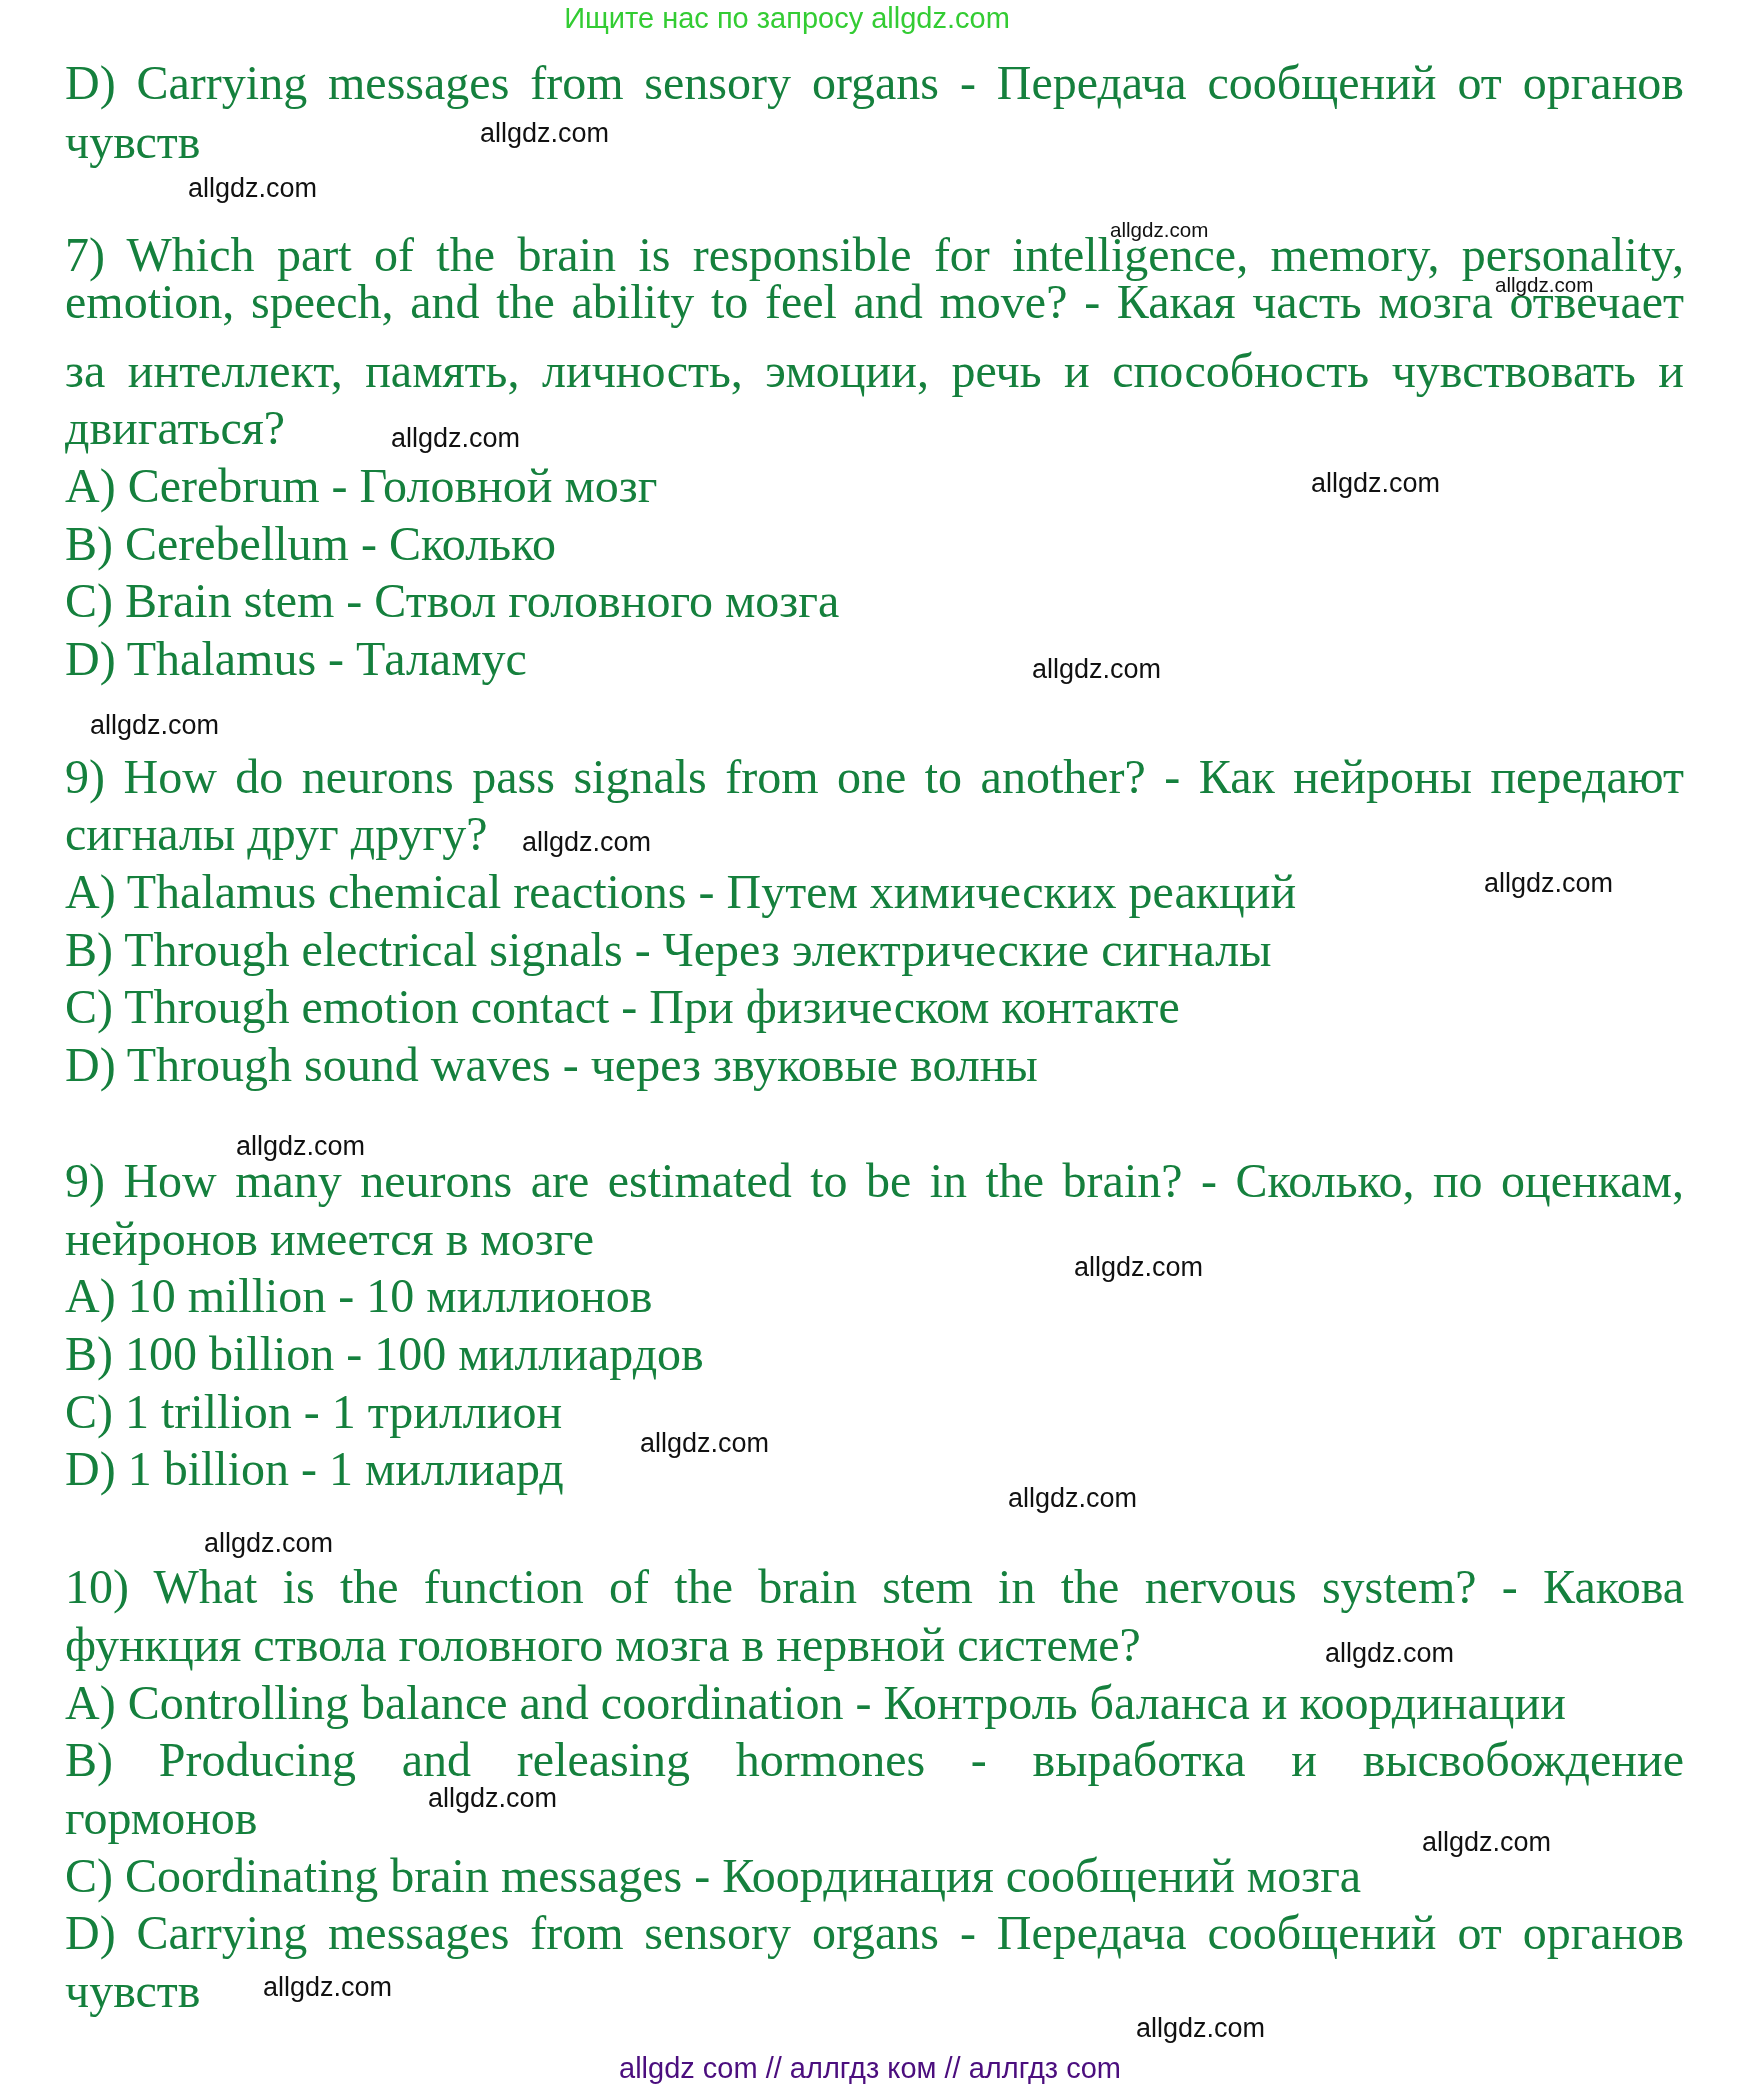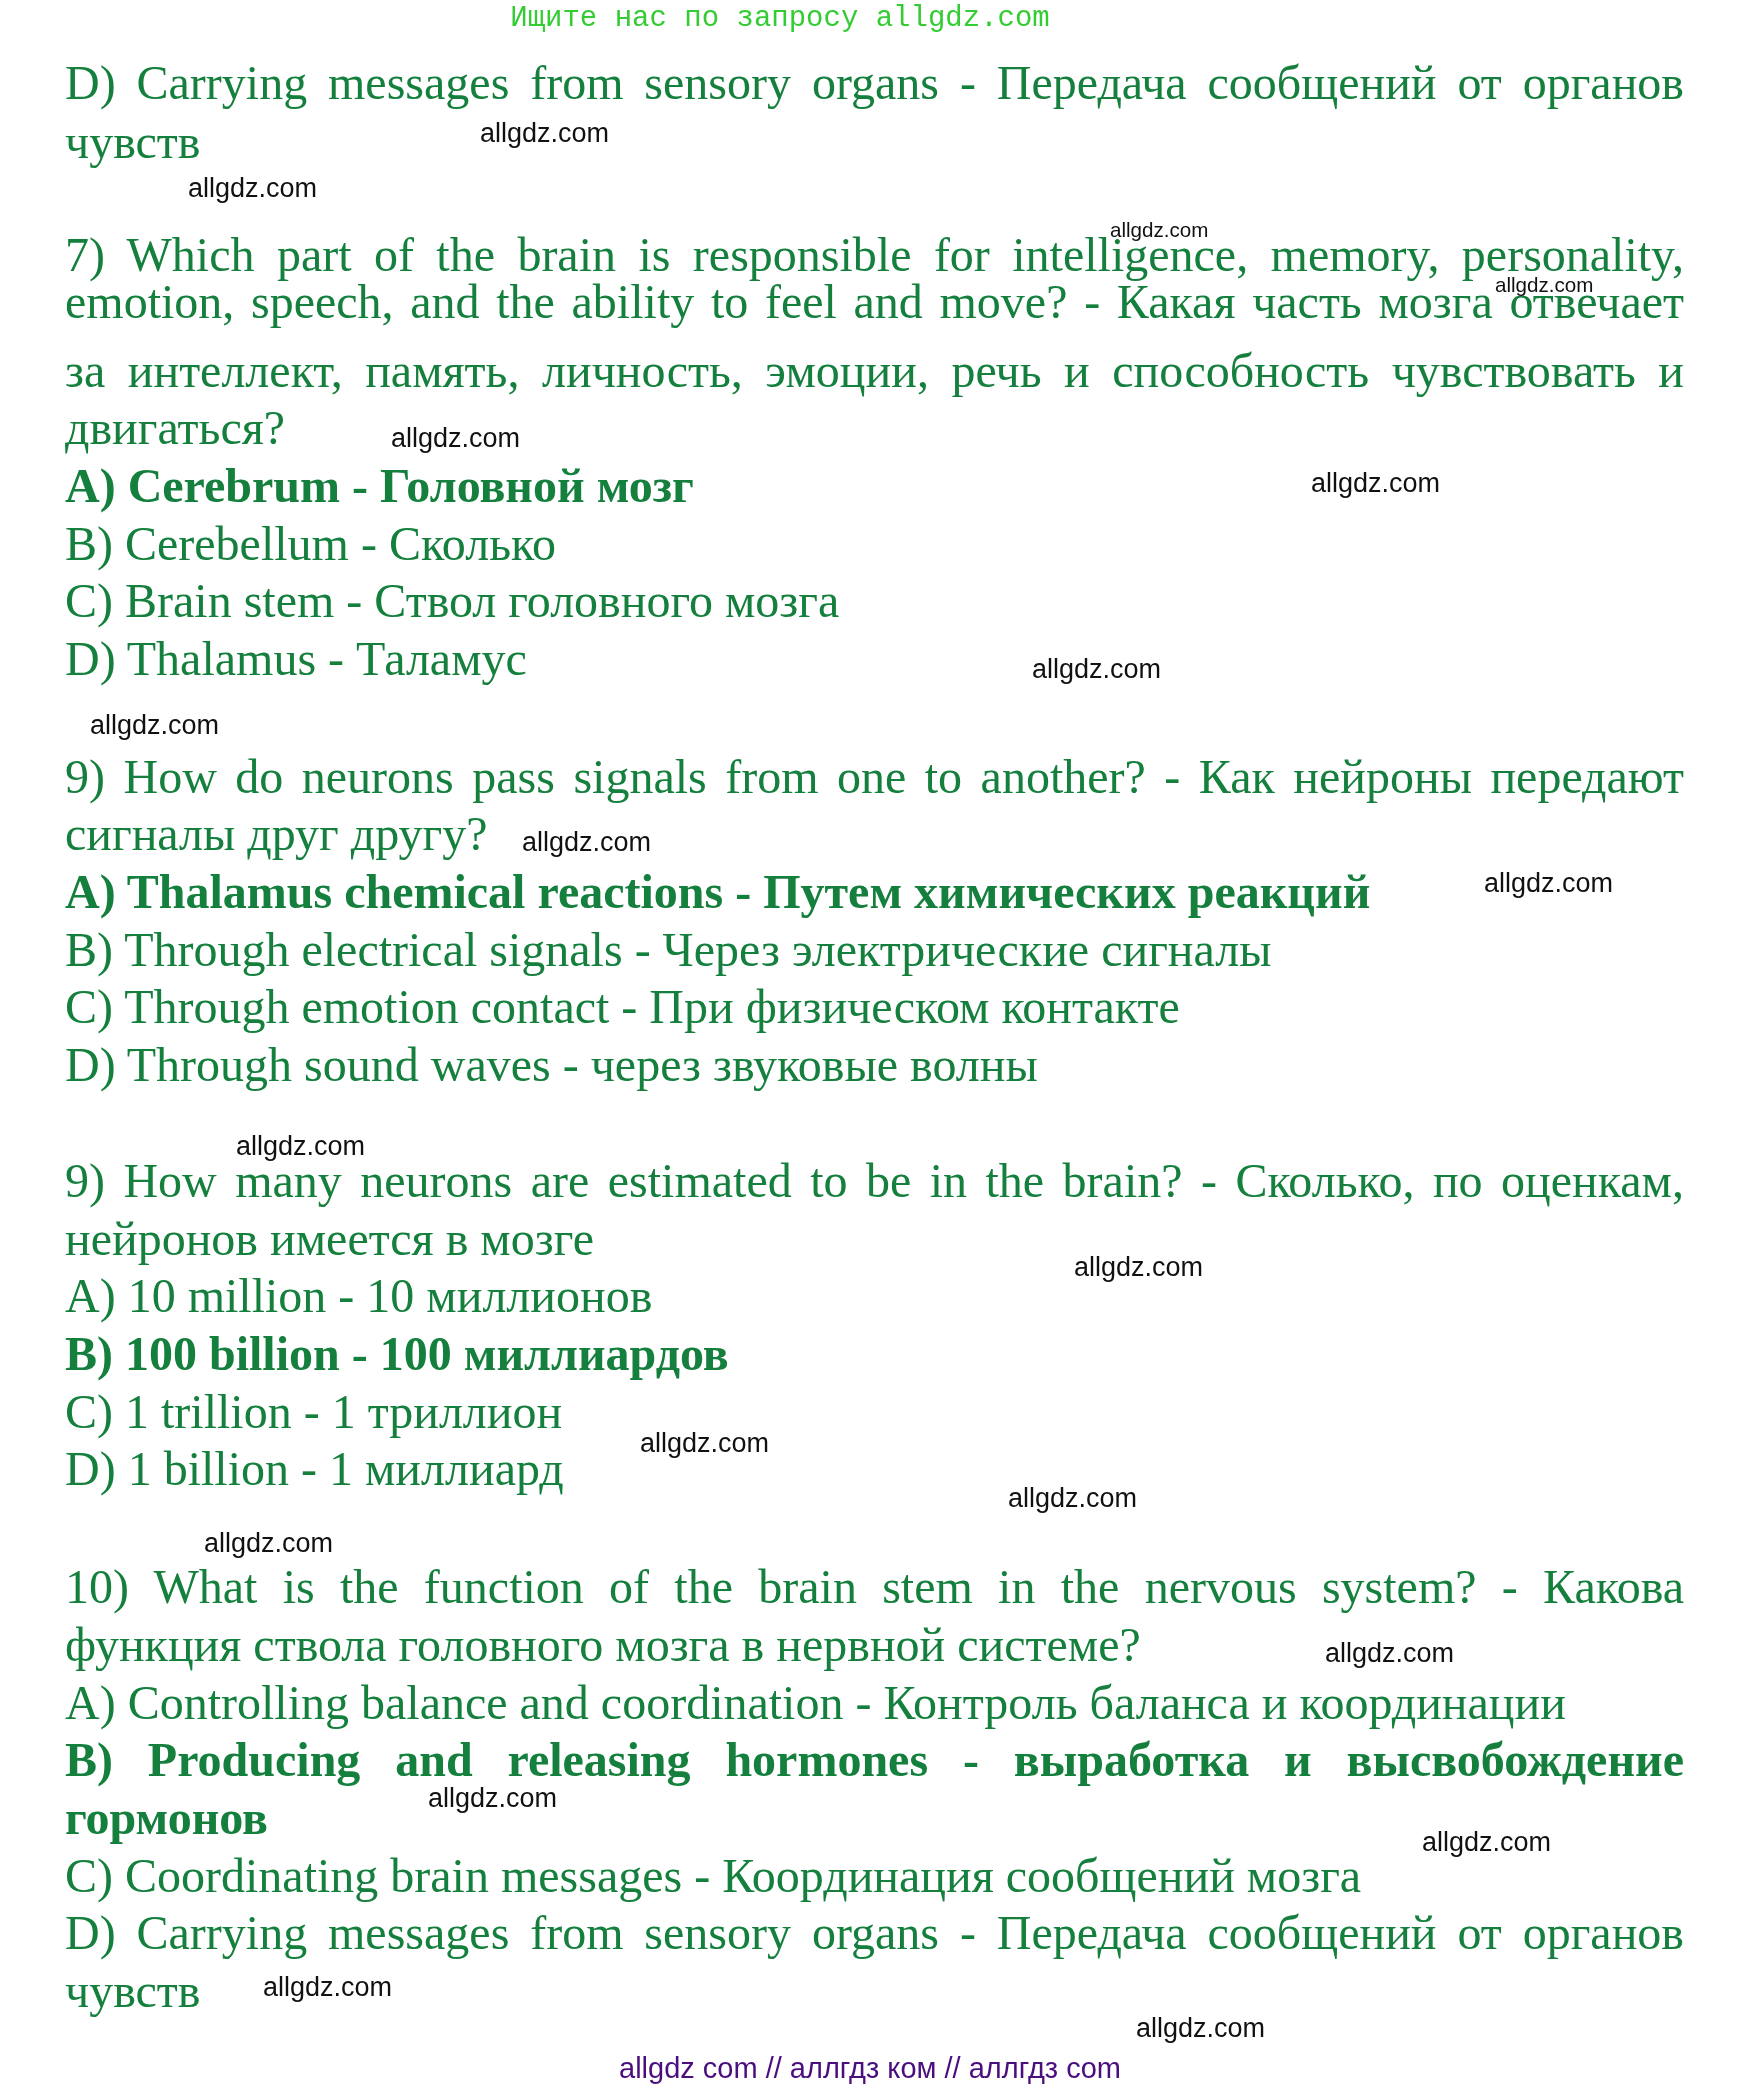--- a/index.html
+++ b/index.html
@@ -1,22 +1,22 @@
 <!DOCTYPE html>
 <html style="font-size:13.8px"><head>
 <meta charset="utf-8">
 <style>
   html, body { margin:0; padding:0; background:#ffffff; }
   body { width:1740px; height:2093px; position:relative; overflow:hidden; }
   .line { position:absolute; left:65px; font-family:"Liberation Serif", serif; font-size:48px; line-height:59px; color:#15803d; white-space:nowrap; }
-  .line.bold { font-weight:bold; }
+  .line.bold { font-weight:normal; }
   .line.just { width:1619px; text-align:justify; text-align-last:justify; white-space:normal; }
   .wm { position:absolute; font-family:"Liberation Sans", sans-serif; font-size:27px; color:#111; white-space:nowrap;text-align:right; }
   .wm.small { font-size:20.6px; }
-  .top-banner { position:absolute; top:1.7px; left:4px; width:1552px; text-align:center; font-family:Liberation Mono, monospace; font-size:29px; color:#33cc33; }
+  .top-banner { position:absolute; top:1.7px; left:11px; width:1552px; text-align:center; font-family:Liberation Sans, sans-serif; font-size:29px; color:#33cc33; }
   .bottom-banner { position:absolute; top:2052px; left:0; width:1740px; text-align:center; font-family:"Liberation Sans", sans-serif; font-size:29px; color:#4b0e7e; }
 </style>
 </head>
 <body>
 
 <div class="top-banner">Ищите нас по запросу allgdz.com</div>
 
 <div>
   <div class="line just" style="top:53px">D) Carrying messages from sensory organs - Передача сообщений от органов</div>
   <div class="line" style="top:112px">чувств</div>

